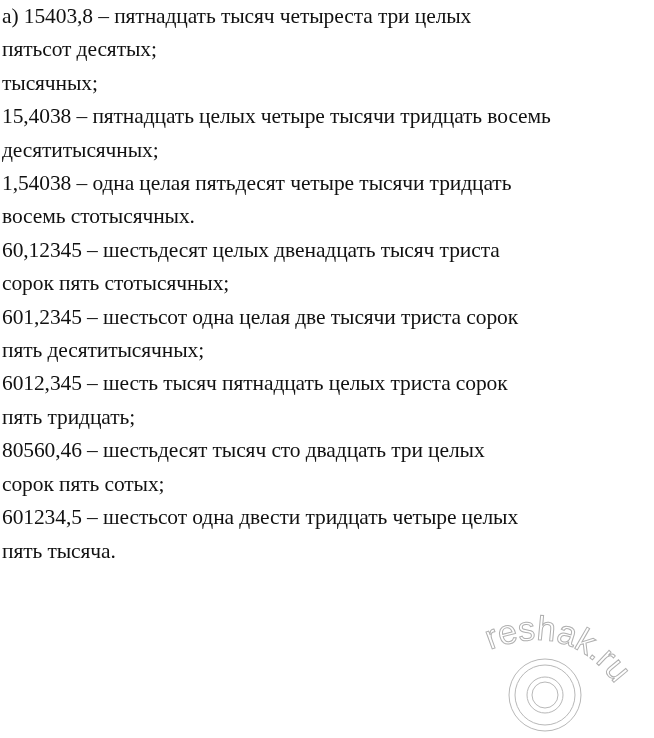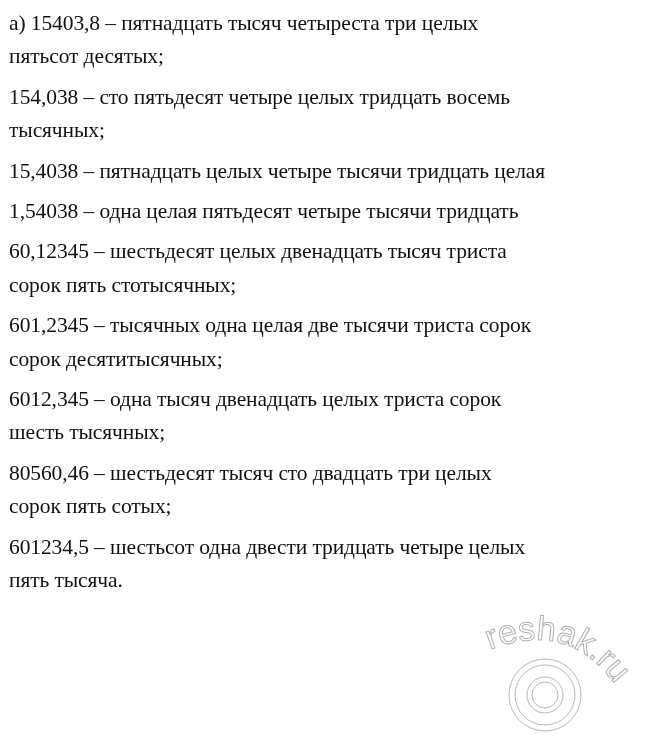--- a/index.html
+++ b/index.html
@@ -17,21 +17,21 @@
     }
     .doc {
       position: absolute;
       left: 2px;
       top: 0px;
       width: 650px;
       font-size: 21.5px;
       line-height: 33.4px;
       letter-spacing: -0.1px;
     }
-    .entry { margin: 7px; }
+    .entry { margin: 0; }
     .line { display: block; white-space: nowrap; }
     .watermark {
       position: absolute;
       left: 470px;
       top: 590px;
       width: 184px;
       height: 148px;
       pointer-events: none;
     }
     .watermark svg { width: 100%; height: 100%; }
@@ -40,45 +40,46 @@
 <body>
 
 <div class="doc">
 
   <div>
     <p class="entry">
       <span class="line">а) 15403,8 – пятнадцать тысяч четыреста три целых</span>
       <span class="line">пятьсот десятых;</span>
     </p>
     <p class="entry">
-      <span class="line">154,038 – сто пятьдесят четыре целых тридцать восемь</span>
       <span class="line">тысячных;</span>
     </p>
     <p class="entry">
-      <span class="line">15,4038 – пятнадцать целых четыре тысячи тридцать целая</span>
+      <span class="line">15,4038 – пятнадцать целых четыре тысячи тридцать восемь</span>
+      <span class="line">десятитысячных;</span>
     </p>
     <p class="entry">
       <span class="line">1,54038 – одна целая пятьдесят четыре тысячи тридцать</span>
+      <span class="line">восемь стотысячных.</span>
     </p>
   </div>
 
   <div>
     <p class="entry">
     </p>
     <p class="entry">
       <span class="line">60,12345 – шестьдесят целых двенадцать тысяч триста</span>
       <span class="line">сорок пять стотысячных;</span>
     </p>
     <p class="entry">
-      <span class="line">601,2345 – тысячных одна целая две тысячи триста сорок</span>
-      <span class="line">сорок десятитысячных;</span>
+      <span class="line">601,2345 – шестьсот одна целая две тысячи триста сорок</span>
+      <span class="line">пять десятитысячных;</span>
     </p>
     <p class="entry">
-      <span class="line">6012,345 – одна тысяч двенадцать целых триста сорок</span>
-      <span class="line">шесть тысячных;</span>
+      <span class="line">6012,345 – шесть тысяч пятнадцать целых триста сорок</span>
+      <span class="line">пять тридцать;</span>
     </p>
     <p class="entry">
       <span class="line">80560,46 – шестьдесят тысяч сто двадцать три целых</span>
       <span class="line">сорок пять сотых;</span>
     </p>
     <p class="entry">
       <span class="line">601234,5 – шестьсот одна двести тридцать четыре целых</span>
       <span class="line">пять тысяча.</span>
     </p>
   </div>

